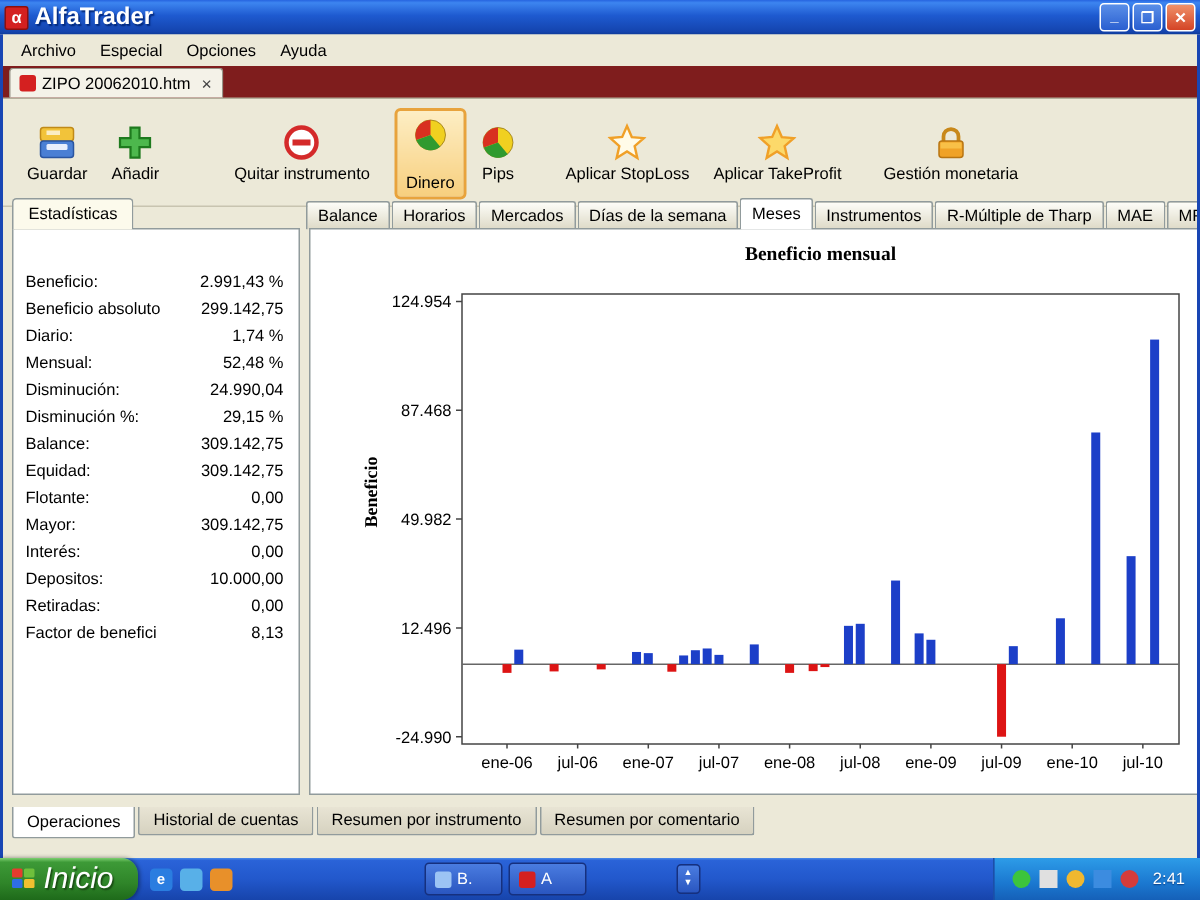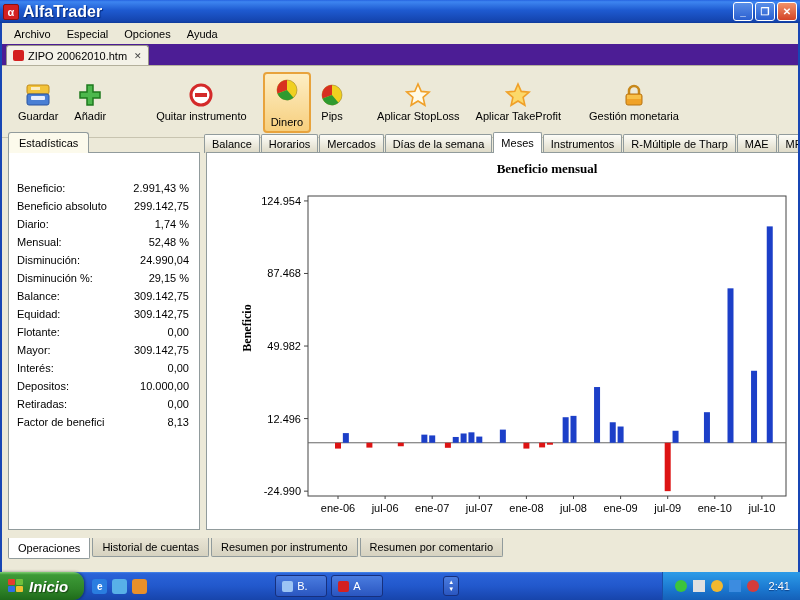--- a/index.html
+++ b/index.html
@@ -23,21 +23,21 @@
   
   .frame-left, .frame-right { position:absolute; top:23px; bottom:28px; width:2px; background:#1846b4; z-index:5; }
   .frame-left { left:0; } .frame-right { right:0; }
 
   
   .menubar { position:absolute; top:23px; left:2px; right:2px; height:21px; background:#ece9d8;
     display:flex; align-items:center; padding-left:4px; }
   .menu-item { padding:7px 8px; cursor:default; }
 
   
-  .doctabs { position:absolute; top:44px; left:2px; right:2px; height:22px; background:#4c1d95;
+  .doctabs { position:absolute; top:44px; left:2px; right:2px; height:22px; background:#7f1d1d;
     border-bottom:1px solid #b4b09c; display:flex; align-items:flex-end; padding-left:4px; }
   .doctab { height:20px; background:#f4f2e8; border:1px solid #989488; border-bottom:none;
     border-radius:3px 3px 0 0; display:flex; align-items:center; gap:4px; padding:0 6px; }
   .dticon { width:11px; height:11px; background:#d42020; border-radius:2px; }
   .dtclose { font-size:9px; color:#444; margin-left:3px; }
 
   
   .toolbar { position:absolute; top:67px; left:2px; right:2px; height:71px; background:#ece9d8;
     display:flex; align-items:center; padding-left:8px; border-bottom:1px solid #c8c4b0; }
   .tbtn { display:flex; flex-direction:column; align-items:center; justify-content:center;
@@ -77,21 +77,21 @@
   .btab.active { background:#fff; height:21px; }
 
   
   .taskbar { position:absolute; bottom:0; left:0; right:0; height:28px;
     background:linear-gradient(#4a8ae8 0%,#2a63d8 6%,#2258cc 50%,#1744ab 100%);
     display:flex; align-items:center; z-index:10; }
   .start-btn { height:28px; padding:0 16px 0 8px;
     background:linear-gradient(#7ed072 0%,#3d9a37 10%,#2f8529 60%,#1e6a1a 100%);
     border-radius:0 11px 11px 0; display:flex; align-items:center; gap:5px;
     box-shadow:1px 0 3px rgba(0,0,0,.45); cursor:default; }
-  .start-label { color:#fff; font-weight:bold; font-style:italic; font-size:15px; text-shadow:1px 1px 1px #1a4a14; }
+  .start-label { color:#fff; font-weight:normal; font-style:italic; font-size:20px; text-shadow:1px 1px 1px #1a4a14; }
   .flag { width:16px; height:14px; display:grid; grid-template-columns:7px 7px; grid-template-rows:6px 6px; gap:1px; }
   .flag span { border-radius:1px; }
   .flag span:nth-child(1){ background:#e53c2e; } .flag span:nth-child(2){ background:#6fbf3c; }
   .flag span:nth-child(3){ background:#2e6ee5; } .flag span:nth-child(4){ background:#f0c030; }
   .quicklaunch { display:flex; align-items:center; gap:5px; padding:0 8px; }
   .ql-icon { width:15px; height:15px; border-radius:3px; display:flex; align-items:center; justify-content:center;
     color:#fff; font-size:10px; font-weight:bold; }
   .taskbtns { display:flex; gap:4px; margin-left:120px; }
   .task-btn { min-width:52px; height:22px; background:linear-gradient(#4a7ce0,#2a56c0);
     border:1px solid #16307e; border-radius:3px; color:#fff; display:flex; align-items:center;

